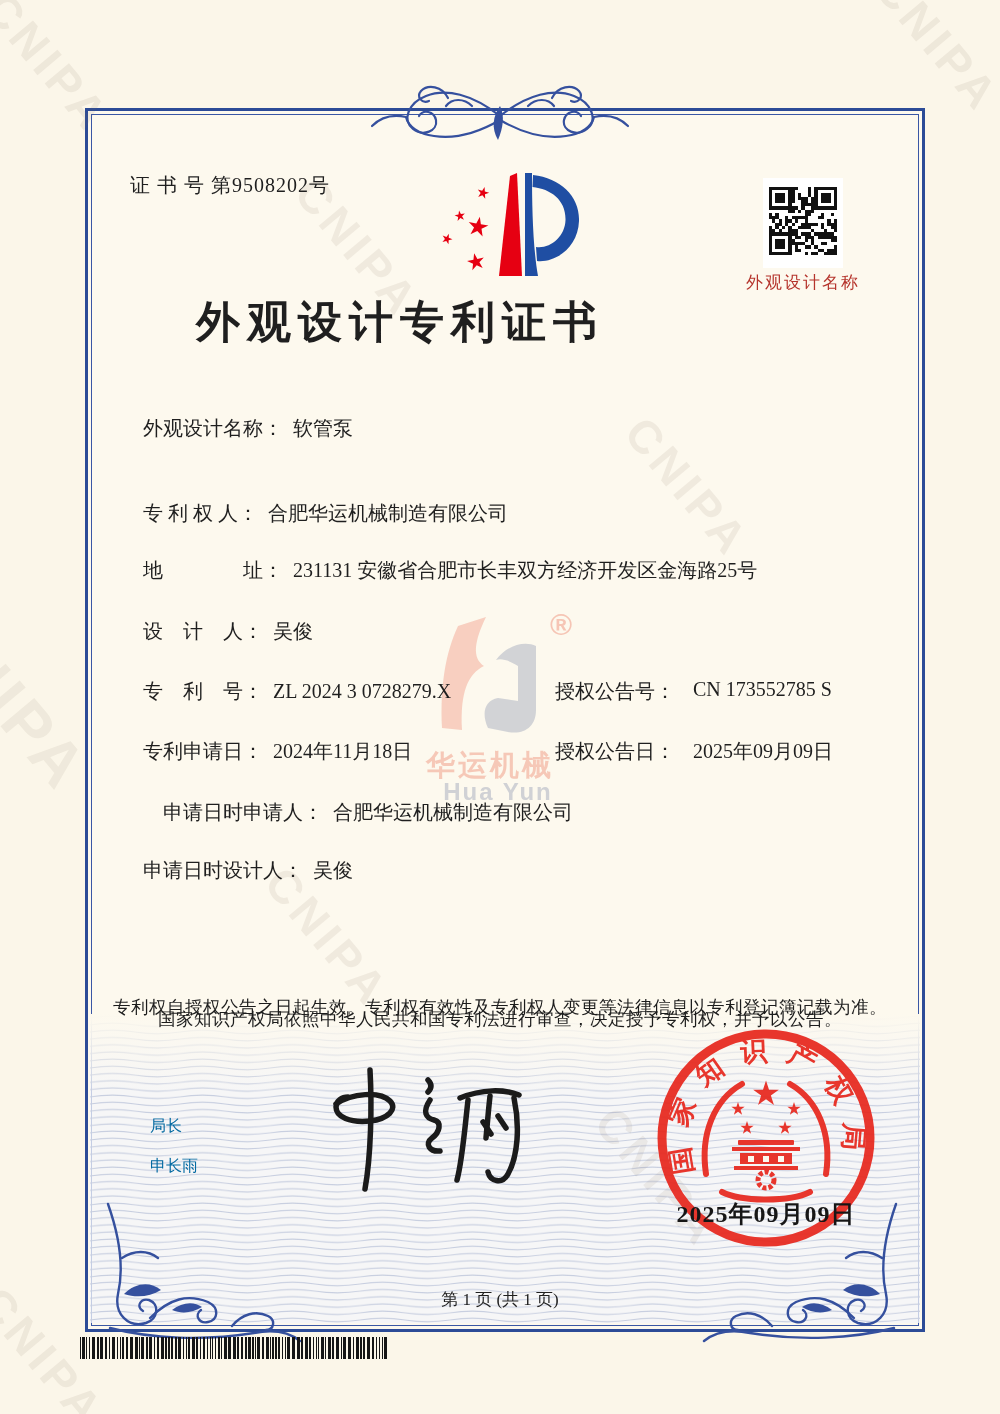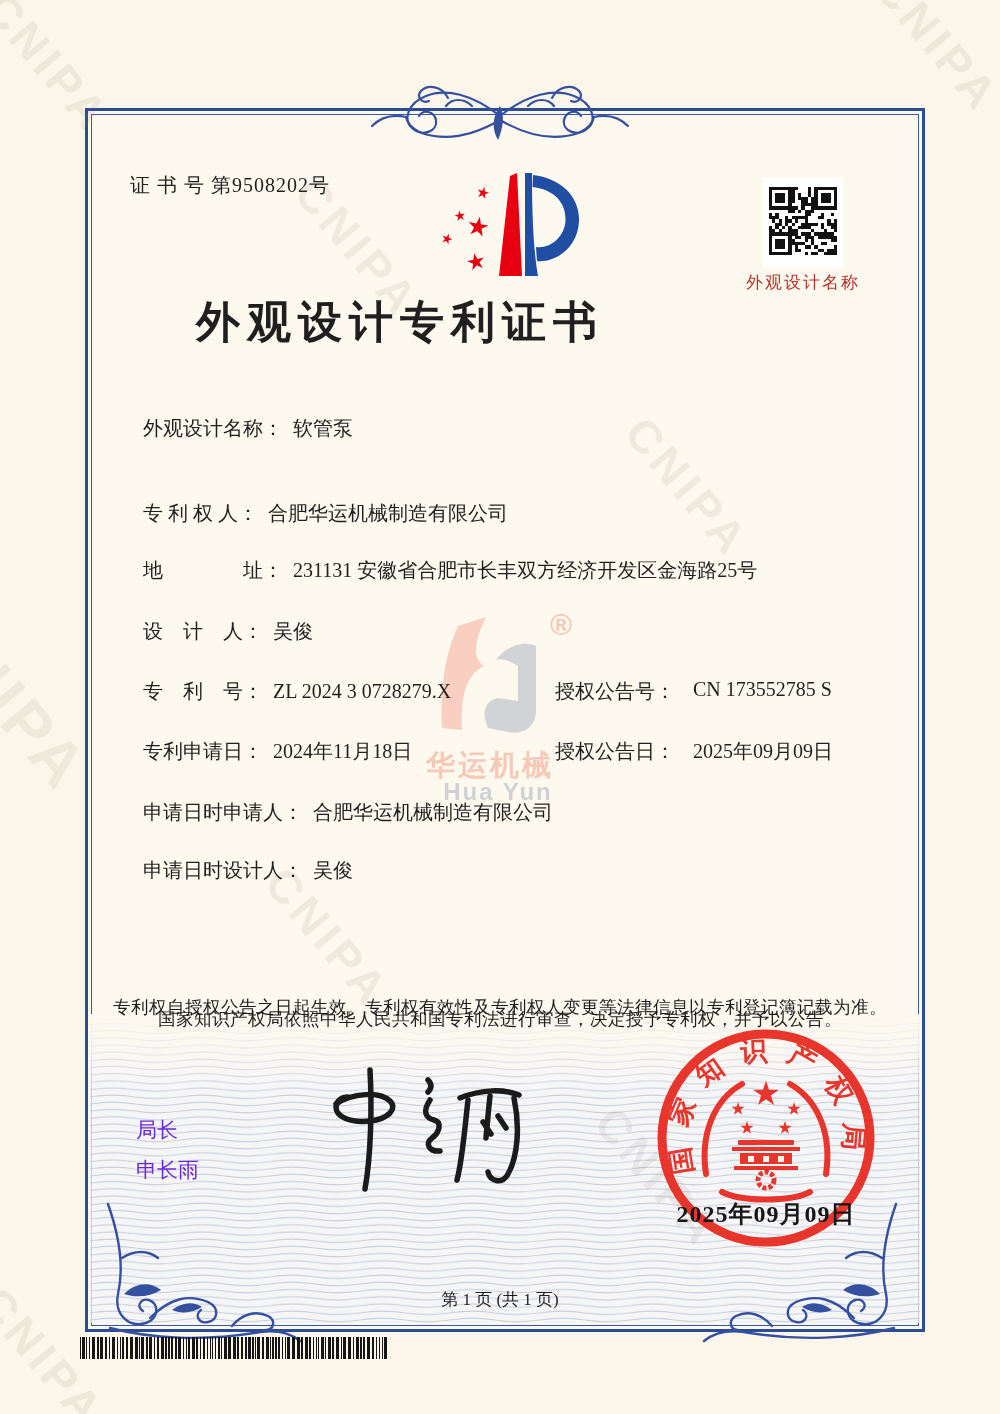--- a/index.html
+++ b/index.html
@@ -50,21 +50,21 @@
   .stmt{
     position:absolute;left:95px;width:810px;text-align:center;
     font-size:17.5px;color:#1c1c1c;letter-spacing:0.5px;z-index:5;white-space:nowrap;
   }
   
   .guilloche{position:absolute;left:90px;top:1014px;width:830px;height:309px;z-index:1;}
   .guilloche-fade{
     position:absolute;left:90px;top:1014px;width:830px;height:80px;z-index:2;
     background:linear-gradient(#fdf9ee 0%, rgba(253,249,238,0) 100%);
   }
-  .signer{position:absolute;left:136px;font-size:21px;color:#6d28d9;
+  .signer{position:absolute;left:150px;font-size:16px;color:#0369a1;
     font-family:"Liberation Sans","DejaVu Sans",sans-serif;z-index:6;}
   .signature{position:absolute;left:290px;top:1066px;z-index:6;}
   .seal{position:absolute;left:650px;top:1022px;z-index:5;}
   .seal-date{
     position:absolute;left:650px;top:1198px;width:232px;text-align:center;
     font-size:24px;color:#161616;letter-spacing:1px;z-index:7;font-weight:bold;
   }
   .page-footer{
     position:absolute;left:0;top:1288px;width:1000px;text-align:center;
     font-size:17px;z-index:6;
@@ -360,21 +360,21 @@
   <span class="lbl">设　计　人：</span><span class="val">吴俊</span>
 </div>
 <div class="row" style="top:678px;">
   <span class="lbl">专　利　号：</span><span class="val">ZL 2024 3 0728279.X</span>
   <span class="lbl2">授权公告号：</span><span class="val2">CN 173552785 S</span>
 </div>
 <div class="row" style="top:738px;">
   <span class="lbl">专利申请日：</span><span class="val">2024年11月18日</span>
   <span class="lbl2">授权公告日：</span><span class="val2">2025年09月09日</span>
 </div>
-<div class="row" style="top:799px;">
+<div class="row" style="top:799px;margin-left:20px;">
   <span class="lbl">申请日时申请人：</span><span class="val">合肥华运机械制造有限公司</span>
 </div>
 <div class="row" style="top:857px;">
   <span class="lbl">申请日时设计人：</span><span class="val">吴俊</span>
 </div>
 
 <div class="stmt" style="top:1007px;">国家知识产权局依照中华人民共和国专利法进行审查，决定授予专利权，并予以公告。</div>
 <div class="stmt" style="top:995px;">专利权自授权公告之日起生效。专利权有效性及专利权人变更等法律信息以专利登记簿记载为准。</div>
 
 <div class="signer" style="top:1116px;">局长</div>

